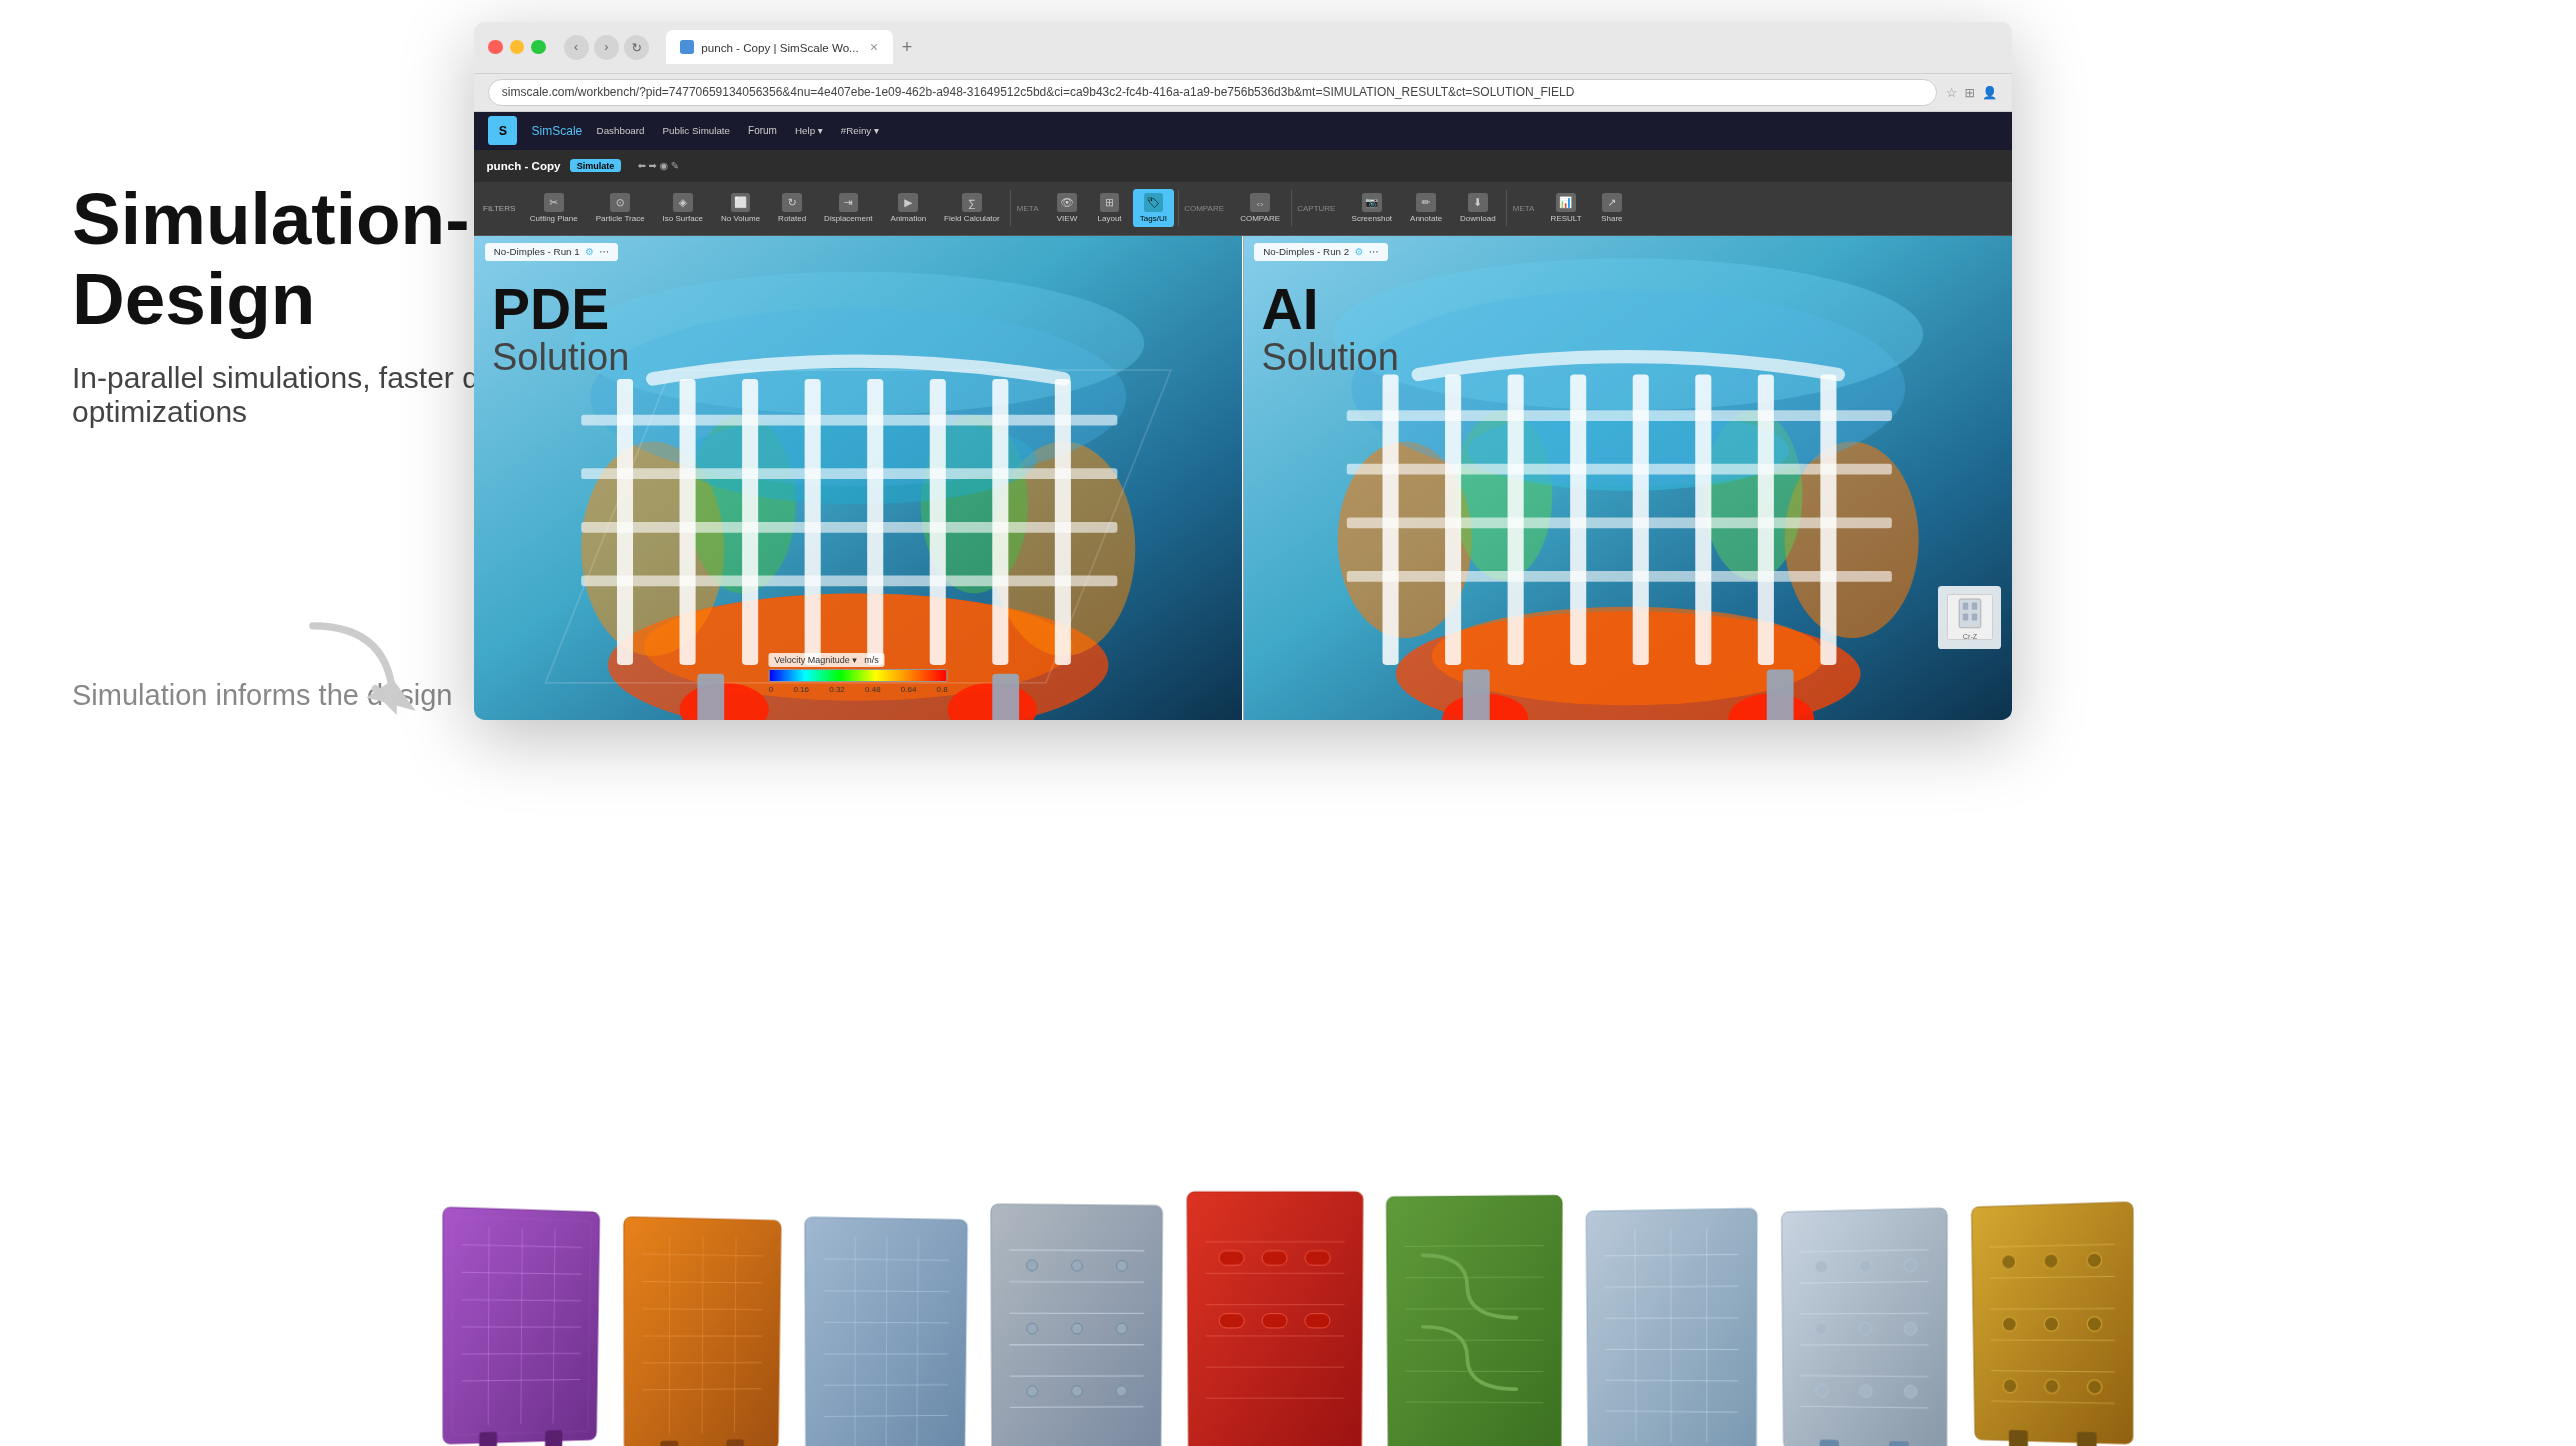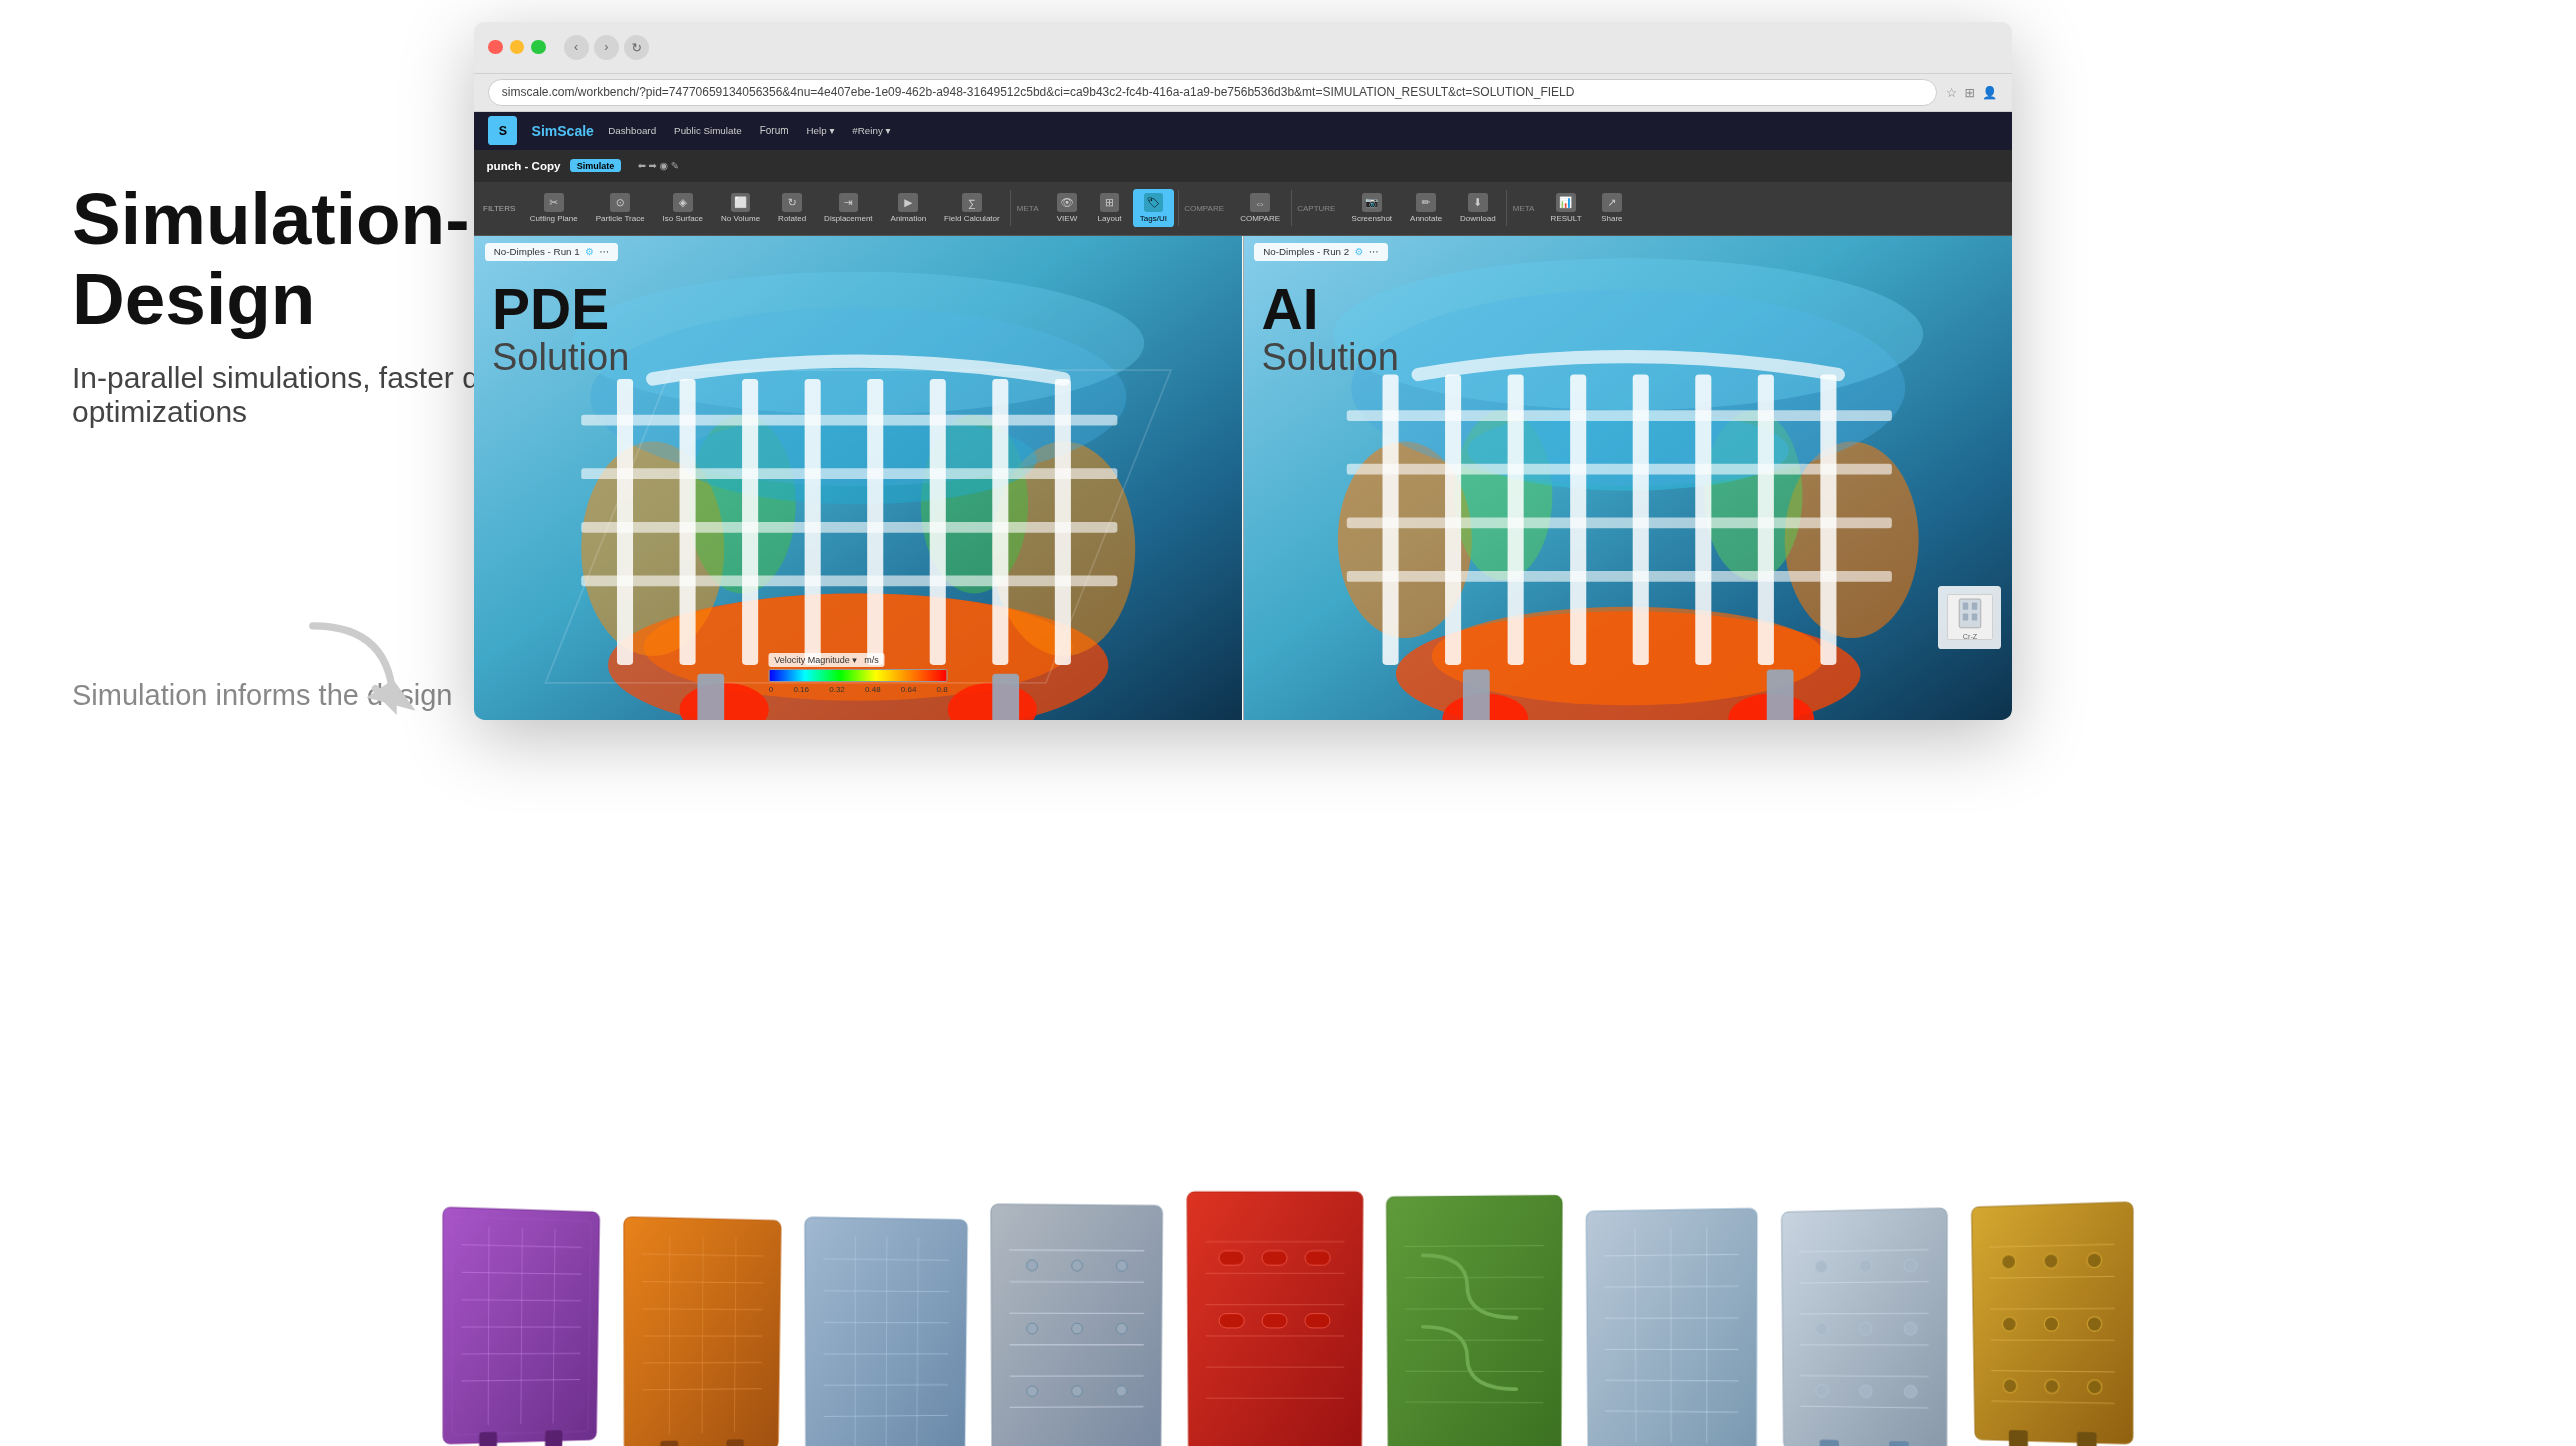--- a/index.html
+++ b/index.html
@@ -404,40 +404,48 @@
     <div class="traffic-lights">
       <div class="traffic-light tl-red"></div>
       <div class="traffic-light tl-yellow"></div>
       <div class="traffic-light tl-green"></div>
     </div>
     <div class="nav-buttons">
       <div class="nav-btn">‹</div>
       <div class="nav-btn">›</div>
       <div class="nav-btn">↻</div>
     </div>
+    <div class="tab-bar">
+      <div class="browser-tab">
+        <div class="tab-favicon"></div>
+        <span>punch - Copy | SimScale Wo...</span>
+        <span class="tab-close">✕</span>
+      </div>
+      <button class="new-tab-btn">+</button>
+    </div>
   </div>
 
   <div class="address-bar-row">
     <div class="address-bar">
       <span style="font-size:12px;color:#444;overflow:hidden;white-space:nowrap;text-overflow:ellipsis;max-width:100%;">simscale.com/workbench/?pid=74770659134056356&amp;4nu=4e407ebe-1e09-462b-a948-31649512c5bd&amp;ci=ca9b43c2-fc4b-416a-a1a9-be756b536d3b&amp;mt=SIMULATION_RESULT&amp;ct=SOLUTION_FIELD</span>
     </div>
     <div class="address-icons">
       <span>☆</span>
       <span>⊞</span>
       <span>👤</span>
     </div>
   </div>
 
   <div class="simscale-ui">
 
     <div class="simscale-nav">
       <div style="width:29px;height:29px;background:#4fc3f7;border-radius:3.6px;display:flex;align-items:center;justify-content:center;">
         <span style="color:#000;font-weight:900;font-size:12.5px;">S</span>
       </div>
-      <span class="simscale-logo" style="font-size:14px;color:#4fc3f7;font-weight:700;">SimScale</span>
+      <span class="simscale-logo" style="font-size:12px;color:#4fc3f7;font-weight:400;">SimScale</span>
       <div class="ss-nav-right">
         <span style="color:#ccc;font-size:9.8px;">Dashboard</span>
         <span style="color:#ccc;font-size:9.8px;">Public Simulate</span>
         <span style="color:#ccc;font-size:10px;">Forum</span>
         <span style="color:#ccc;font-size:9.8px;">Help ▾</span>
         <span style="color:#ccc;font-size:9.8px;">#Reiny ▾</span>
       </div>
     </div>
 
     <div class="project-toolbar">

